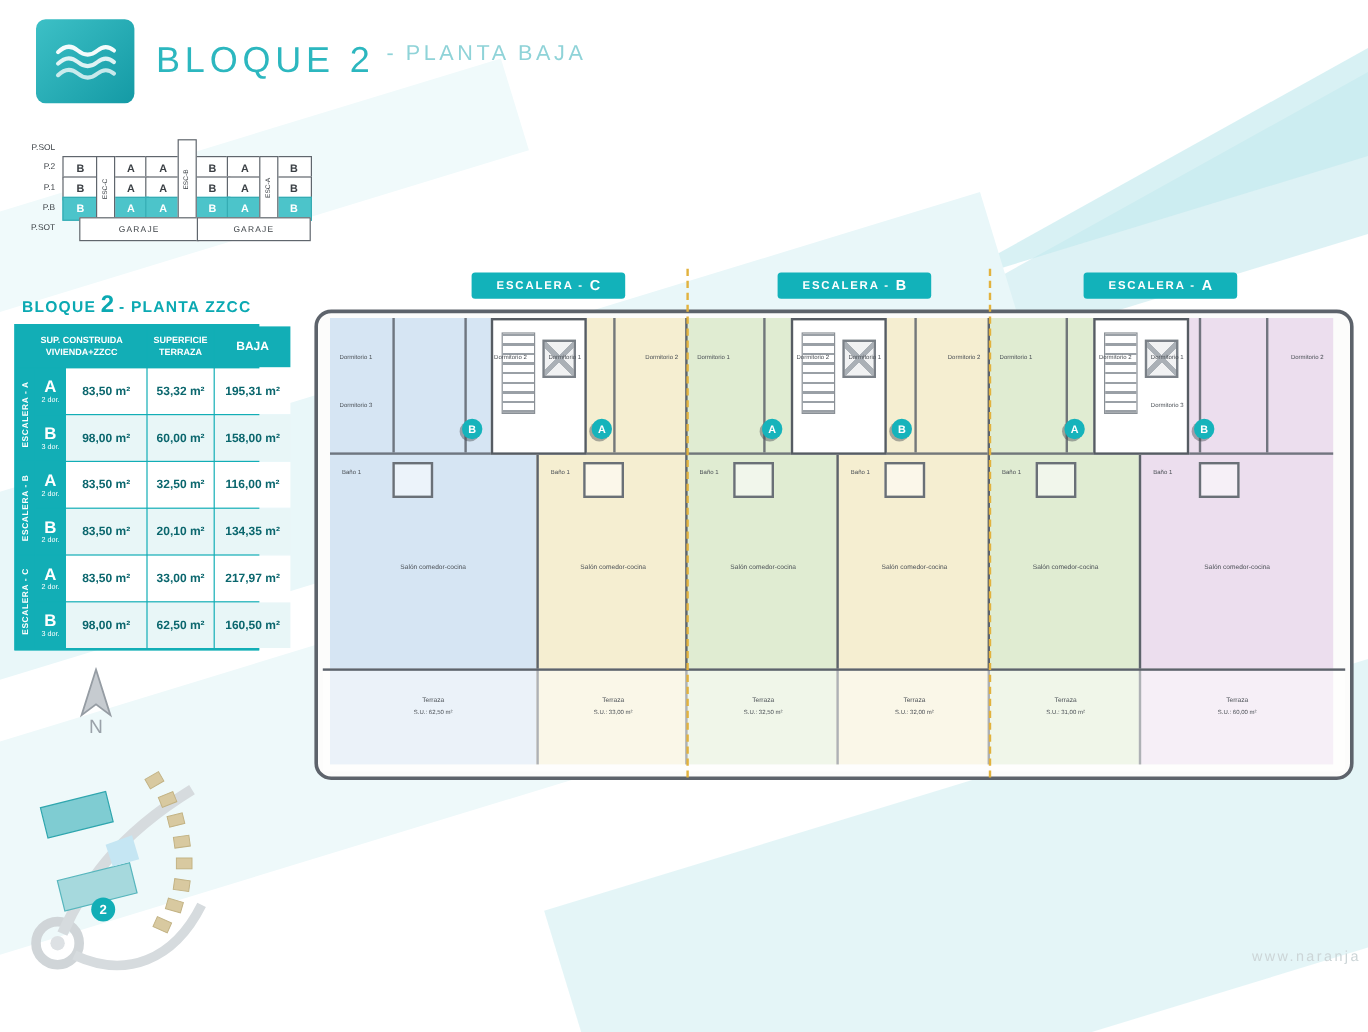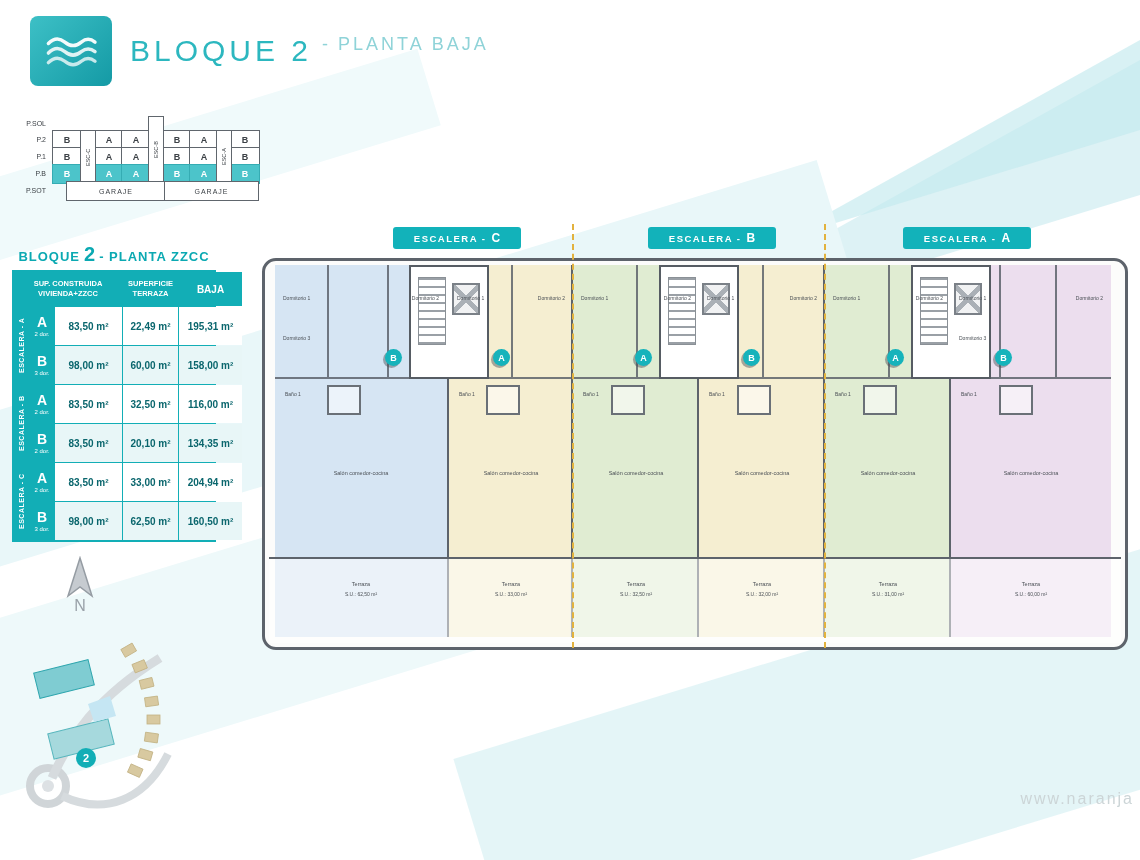--- a/index.html
+++ b/index.html
@@ -104,21 +104,21 @@
   #coreC{left:144px;}#coreB{left:394px;}#coreA{left:646px;}
   .stairs{position:absolute;left:7px;top:10px;width:26px;height:66px;border:1px solid #8a9096;
           background:repeating-linear-gradient(180deg,#9aa0a6 0 2px,transparent 2px 8px);}
   .elev{position:absolute;right:7px;top:16px;width:24px;height:28px;border:2px solid #7a8087;
         background:linear-gradient(45deg,transparent 44%,#aab0b6 44% 56%,transparent 56%),
                    linear-gradient(-45deg,transparent 44%,#aab0b6 44% 56%,transparent 56%),#f1f2f3;}
   .badge{position:absolute;top:88px;width:17px;height:17px;border-radius:50%;background:#16b3bb;color:#fff;font-size:9px;font-weight:bold;
          display:flex;align-items:center;justify-content:center;z-index:5;box-shadow:-2px 2px 0 rgba(70,75,82,.45);}
   #bg0{left:120px;}#bg1{left:228px;}#bg2{left:370px;}#bg3{left:478px;}#bg4{left:622px;}#bg5{left:730px;}
 
-  #watermark{position:absolute;right:6px;top:790px;font-size:16px;color:#ccd5d7;letter-spacing:2px;z-index:2;}
+  #watermark{position:absolute;right:6px;top:790px;font-size:12px;color:#ccd5d7;letter-spacing:2px;z-index:2;}
 </style>
 </head>
 <body>
 
 <div id="stage">
 
   <div class="rb" id="rb1"></div>
   <div class="rb" id="rb2"></div>
   <div class="rb" id="rb3"></div>
   <div class="rb" id="rb4"></div>
@@ -192,21 +192,21 @@
       <div class="hcell h-total">
         <span>BAJA</span>
       </div>
 
       <div class="glabel">ESCALERA - A</div>
       <div class="ucell">
         <span class="ul">A</span>
         <span class="ud">2 dor.</span>
       </div>
       <div class="vcell vc3">83,50 m²</div>
-      <div class="vcell vc4">22,49 m²</div>
+      <div class="vcell vc4">53,32 m²</div>
       <div class="vcell vc5">195,31 m²</div>
       <div class="ucell">
         <span class="ul">B</span>
         <span class="ud">3 dor.</span>
       </div>
       <div class="vcell vc3 alt">98,00 m²</div>
       <div class="vcell vc4 alt">60,00 m²</div>
       <div class="vcell vc5 alt">158,00 m²</div>
 
       <div class="glabel">ESCALERA - B</div>
@@ -225,21 +225,21 @@
       <div class="vcell vc4 alt">20,10 m²</div>
       <div class="vcell vc5 alt">134,35 m²</div>
 
       <div class="glabel">ESCALERA - C</div>
       <div class="ucell">
         <span class="ul">A</span>
         <span class="ud">2 dor.</span>
       </div>
       <div class="vcell vc3">83,50 m²</div>
       <div class="vcell vc4">33,00 m²</div>
-      <div class="vcell vc5">204,94 m²</div>
+      <div class="vcell vc5">217,97 m²</div>
       <div class="ucell">
         <span class="ul">B</span>
         <span class="ud">3 dor.</span>
       </div>
       <div class="vcell vc3 alt">98,00 m²</div>
       <div class="vcell vc4 alt">62,50 m²</div>
       <div class="vcell vc5 alt">160,50 m²</div>
     </div>
   </div>
 

